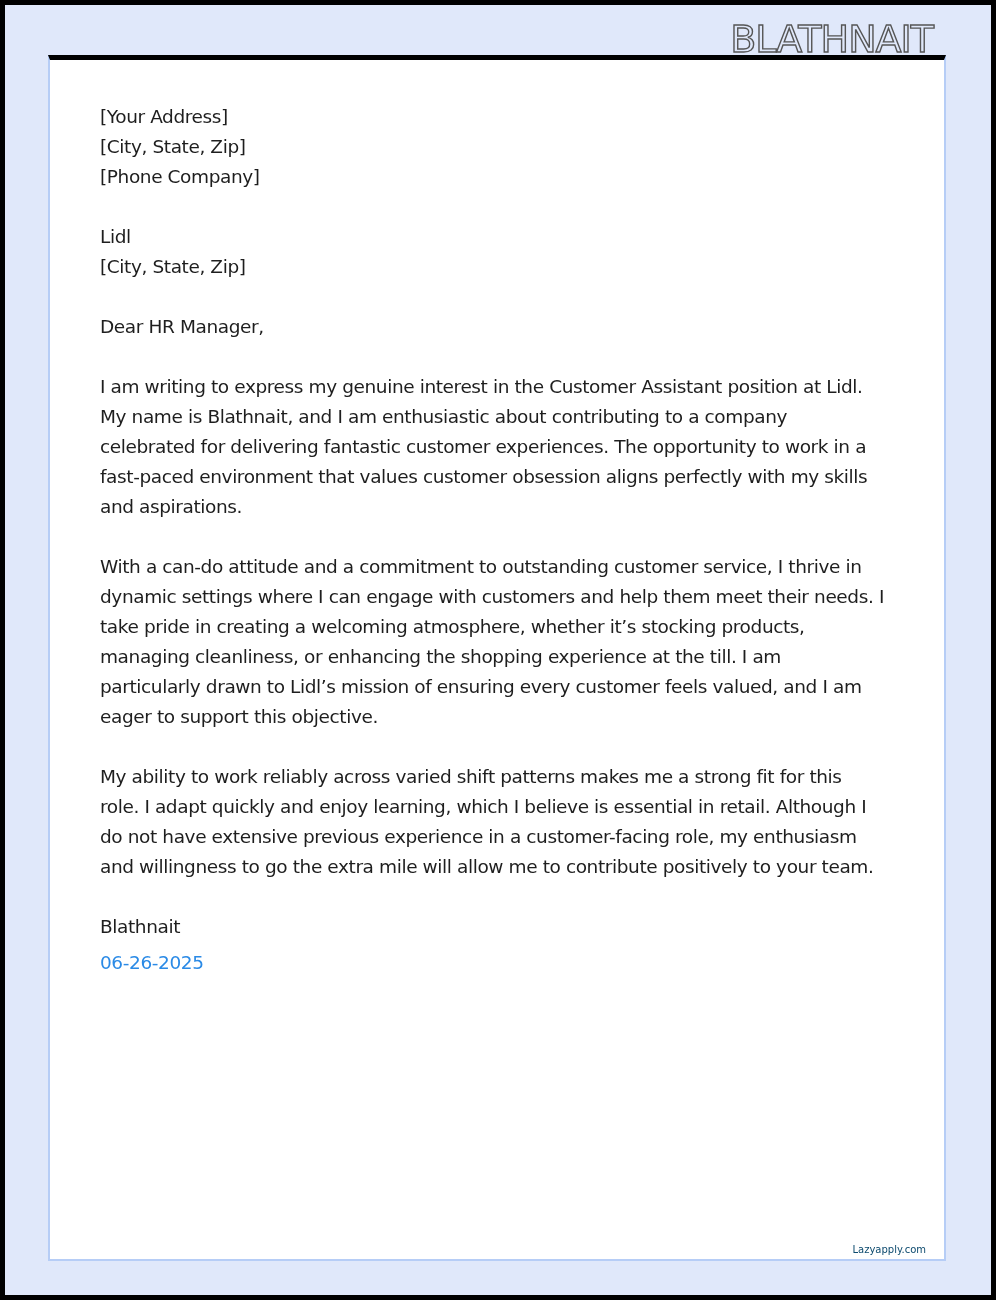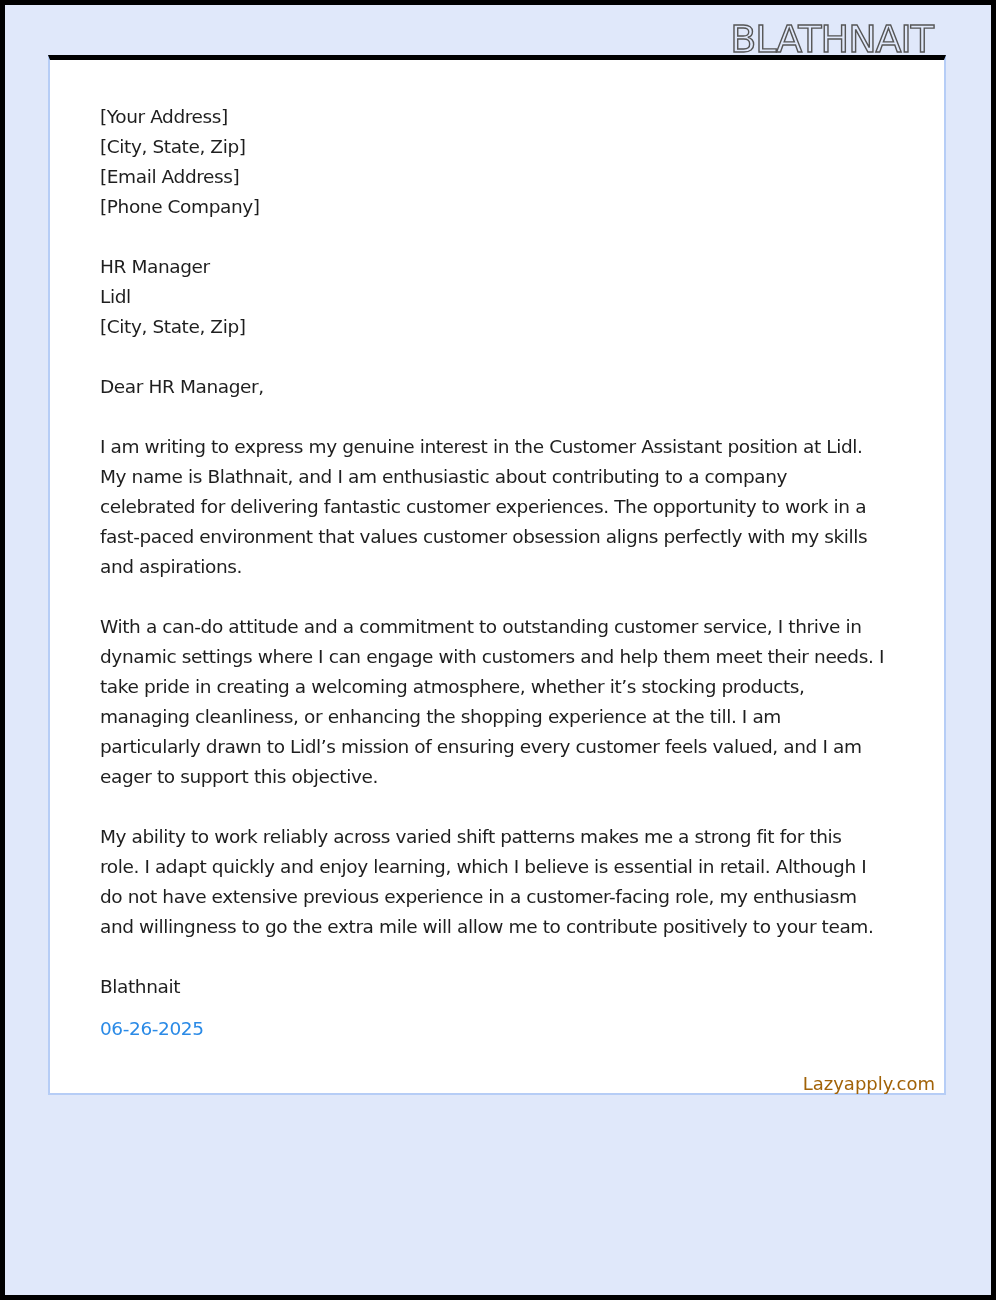--- a/index.html
+++ b/index.html
@@ -18,21 +18,21 @@
       font-family: "DejaVu Sans", sans-serif;
       font-size: 38px;
       letter-spacing: -1px;
       color: #e0e8fa;
       -webkit-text-stroke: 1.4px #555;
       line-height: 40px;
     }
     .page {
       position: absolute;
       left: 43px; top: 50px;
-      width: 898px; height: 1040px;
+      width: 898px; height: 1206px;
       background: #ffffff;
       box-sizing: border-box;
       border-top: 5px solid #000;
       border-left: 2px solid #b6cdf6;
       border-right: 2px solid #b6cdf6;
       border-bottom: 2px solid #b6cdf6;
     }
     .content {
       position: absolute;
       left: 50px; top: 42px;
@@ -40,50 +40,48 @@
       font-size: 18.5px;
       line-height: 30px;
       color: #1e1e1e;
       letter-spacing: -0.4px;
     }
     .line { display: block; white-space: nowrap; }
     .gap { height: 30px; }
     p { margin: 0 16px 30px 0; }
     .date {
       color: #2a8ae6;
-      margin-top: 12px;
+      margin-top: 6px;
       display: block;
     }
     .footer {
       position: absolute;
-      right: 9px; bottom: 0px;
-      font-size: 18px;
-      color: #a16207;
+      right: 18px; bottom: 0px;
+      font-size: 10px;
+      color: #0c4a6e;
       line-height: 18px;
     }
   </style>
 </head>
 <body>
 
 <div class="brand">BLATHNAIT</div>
 
 <div class="page">
   <div class="content">
 
     <div>
       <span class="line">[Your Address]</span>
       <span class="line">[City, State, Zip]</span>
-      <span class="line">[Email Address]</span>
       <span class="line">[Phone Company]</span>
     </div>
 
     <div class="gap"></div>
 
     <div>
-      <span class="line">HR Manager</span>
       <span class="line">Lidl</span>
       <span class="line">[City, State, Zip]</span>
     </div>
 
     <div class="gap"></div>
 
     <p>Dear HR Manager,</p>
 
     <p>I am writing to express my genuine interest in the Customer Assistant position at Lidl. My name is Blathnait, and I am enthusiastic about contributing to a company celebrated for delivering fantastic customer experiences. The opportunity to work in a fast-paced environment that values customer obsession aligns perfectly with my skills and aspirations.</p>
     <p>With a can-do attitude and a commitment to outstanding customer service, I thrive in dynamic settings where I can engage with customers and help them meet their needs. I take pride in creating a welcoming atmosphere, whether it’s stocking products, managing cleanliness, or enhancing the shopping experience at the till. I am particularly drawn to Lidl’s mission of ensuring every customer feels valued, and I am eager to support this objective.</p>

